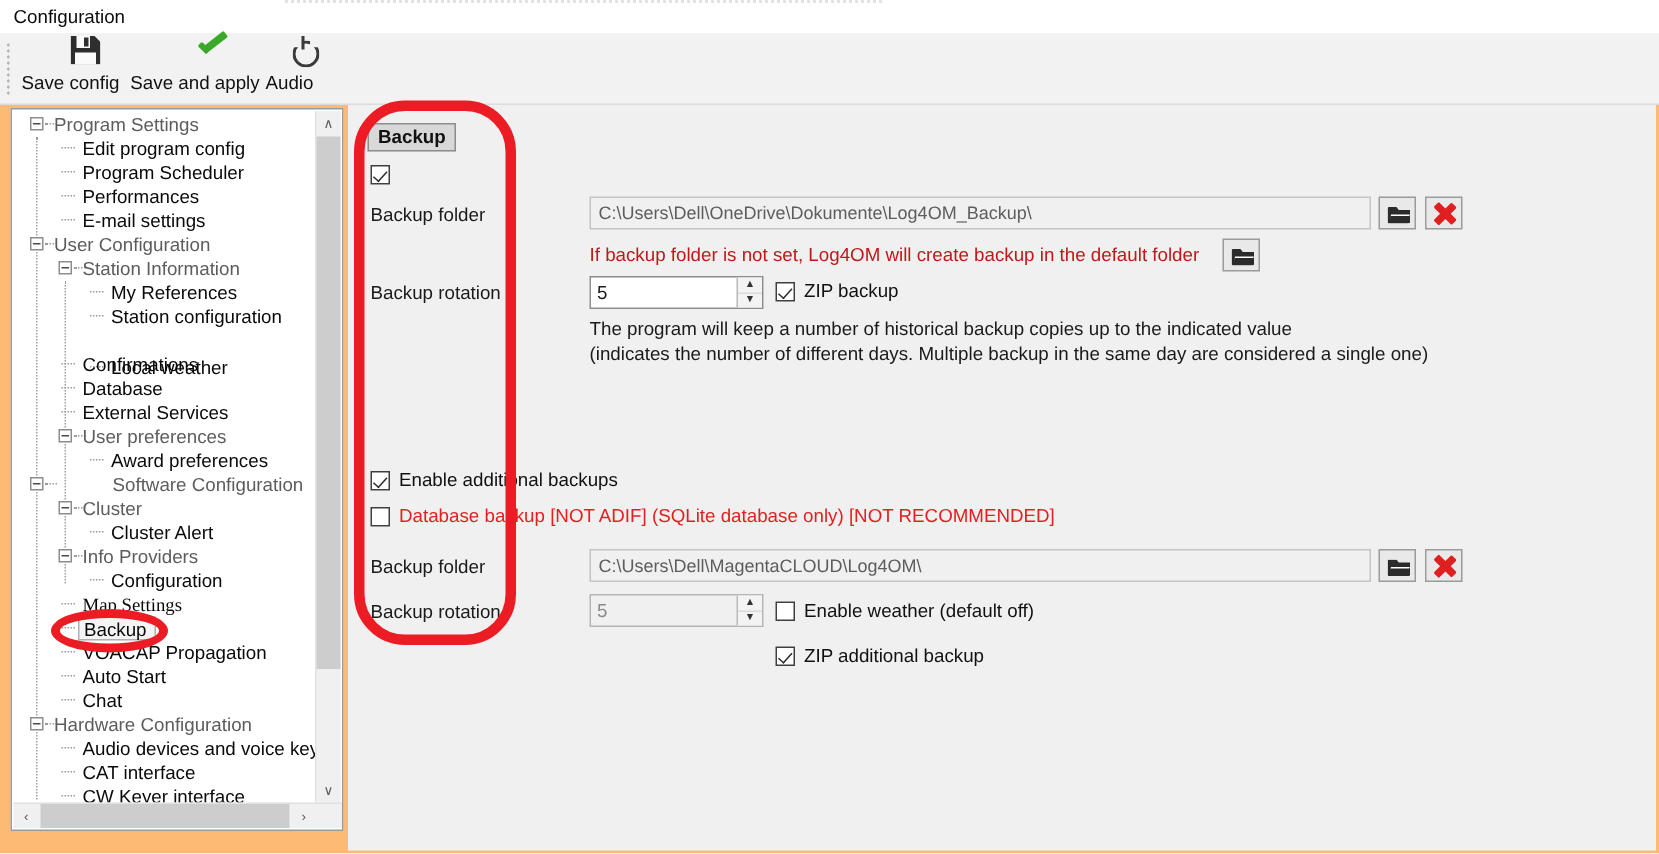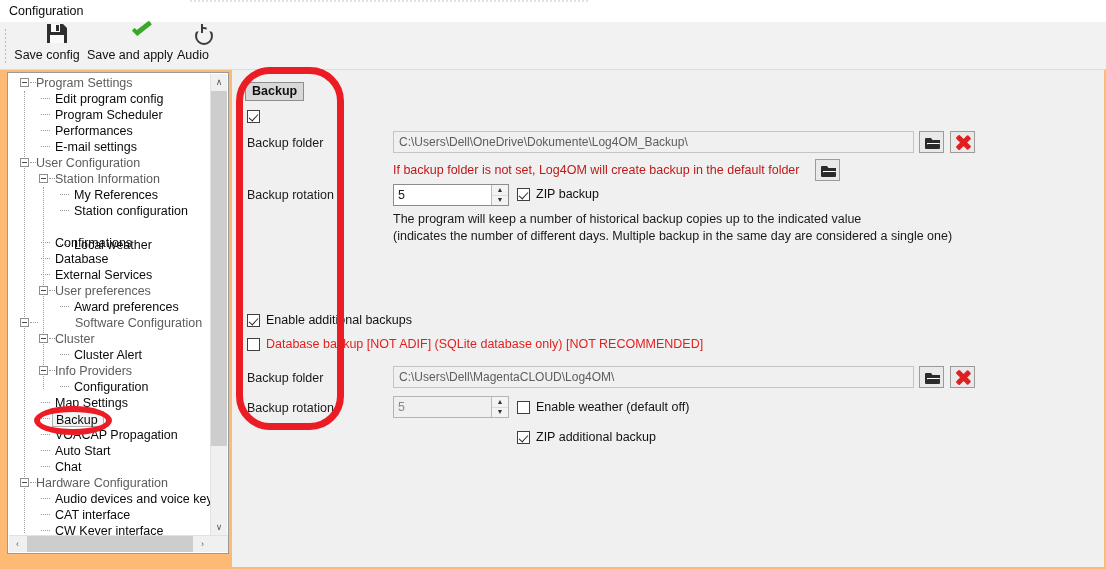--- a/index.html
+++ b/index.html
@@ -498,21 +498,21 @@
           </div>
           <div class="tnode parent" style="top: 288px; position: absolute; left: 0px; width: 205px;">
             <div class="exp" style="left: 31px;"></div>
             <div class="dash" style="left: 41px;"></div>
             <span class="txt" style="left: 47px;">Info Providers</span>
           </div>
           <div class="tnode leaf" style="top: 304px; position: absolute; left: 0px; width: 205px;">
             <div class="dash" style="left: 52px; width: 9px;"></div>
             <span class="txt" style="left: 66px;">Configuration</span>
           </div>
-          <div class="tnode leaf" style="top: 320px; position: absolute; left: 0px; width: 205px;">
+          <div class="tnode leaf" style="top: 320px; position: absolute; left: 0px; width: 205px; font-family: Liberation Serif, serif;">
             <div class="dash" style="left: 33px; width: 9px;"></div>
             <span class="txt" style="left: 47px;">Map Settings</span>
           </div>
           <div class="tnode leaf selected" style="top: 336px; position: absolute; left: 0px; width: 205px;">
             <div class="dash" style="left: 33px; width: 9px;"></div>
             <span class="txt" style="left: 47px;">Backup</span>
           </div>
           <div class="tnode leaf" style="top: 352px; position: absolute; left: 0px; width: 205px;">
             <div class="dash" style="left: 33px; width: 9px;"></div>
             <span class="txt" style="left: 47px;">VOACAP Propagation</span>

